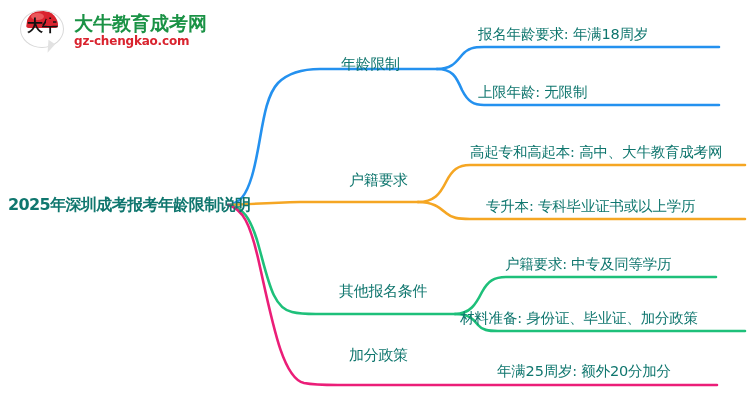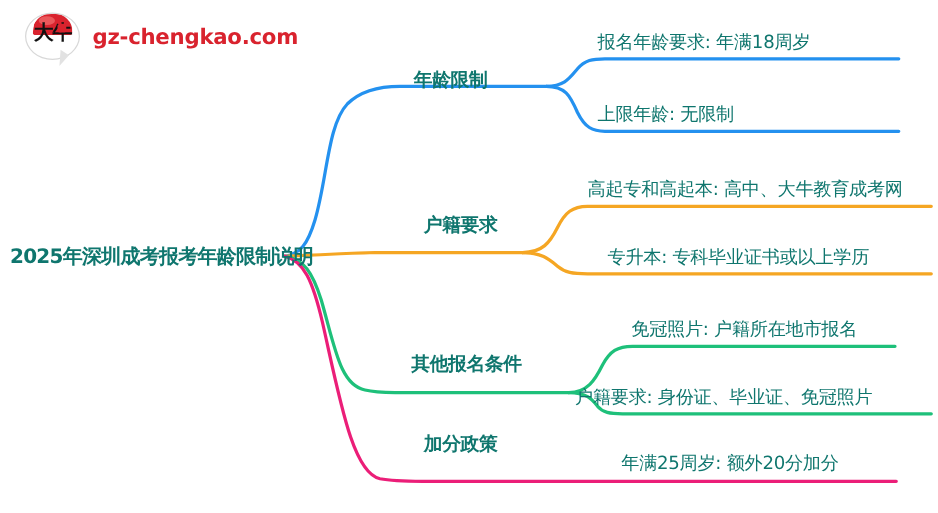--- a/index.html
+++ b/index.html
@@ -95,21 +95,21 @@
     font-family: "DejaVu Sans", sans-serif;
     font-size: 19px;
     font-weight: 700;
     color: #1a9245;
     letter-spacing: 0px;
     line-height: 22px;
     white-space: nowrap;
   }
   #logo-url {
     font-family: "DejaVu Sans", sans-serif;
-    font-size: 17px;
+    font-size: 12px;
     font-weight: 700;
     color: #d9232e;
     line-height: 15px;
     letter-spacing: -.2px;
     white-space: nowrap;
   }
 
   
   .node-text {
     position: absolute;
@@ -118,22 +118,23 @@
     white-space: nowrap;
     line-height: 1;
   }
   .root-text {
     font-size: 16px;
     font-weight: 700;
     letter-spacing: -0.6px;
   }
   .branch-text {
     font-size: 15px;
-    font-weight: 700;
+    font-weight: 400;
     letter-spacing: -0.3px;
+    margin-left: 10px;
   }
   .leaf-text {
     font-size: 14.5px;
     font-weight: 400;
     letter-spacing: -0.2px;
   }
 </style>
 </head>
 <body>
 
@@ -164,30 +165,31 @@
 <div id="logo">
   <div id="logo-mark">
     <div class="bubble"></div>
     <div class="tail"></div>
     <div class="swoosh"></div>
     <div class="swoosh-hi"></div>
     <div class="cn">大牛</div>
     <div class="dot"></div>
   </div>
   <div id="logo-text">
+    <div id="logo-title">大牛教育成考网</div>
     <div id="logo-url">gz-chengkao.com</div>
   </div>
 </div>
 
 <div id="text-layer">
     <div class="node-text root-text" style="left: 8px; top: 197px;">2025年深圳成考报考年龄限制说明</div>
     <div class="node-text branch-text" style="left: 331px; top: 57px;">年龄限制</div>
     <div class="node-text leaf-text" style="left: 478px; top: 27px;">报名年龄要求: 年满18周岁</div>
     <div class="node-text leaf-text" style="left: 478px; top: 85px;">上限年龄: 无限制</div>
     <div class="node-text branch-text" style="left: 339px; top: 173px;">户籍要求</div>
     <div class="node-text leaf-text" style="left: 470px; top: 145px;">高起专和高起本: 高中、大牛教育成考网</div>
     <div class="node-text leaf-text" style="left: 470px; top: 199px; margin-left: 16px;">专升本: 专科毕业证书或以上学历</div>
     <div class="node-text branch-text" style="left: 329px; top: 284px;">其他报名条件</div>
-    <div class="node-text leaf-text" style="left: 505px; top: 257px;">免冠照片: 户籍所在地市报名</div>
-    <div class="node-text leaf-text" style="left: 460px; top: 311px;">户籍要求: 身份证、毕业证、免冠照片</div>
+    <div class="node-text leaf-text" style="left: 505px; top: 257px;">户籍要求: 中专及同等学历</div>
+    <div class="node-text leaf-text" style="left: 460px; top: 311px;">材料准备: 身份证、毕业证、加分政策</div>
     <div class="node-text branch-text" style="left: 339px; top: 348px;">加分政策</div>
     <div class="node-text leaf-text" style="left: 472px; top: 364px; margin-left: 25px;">年满25周岁: 额外20分加分</div>
   </div>
 
 </body></html>

